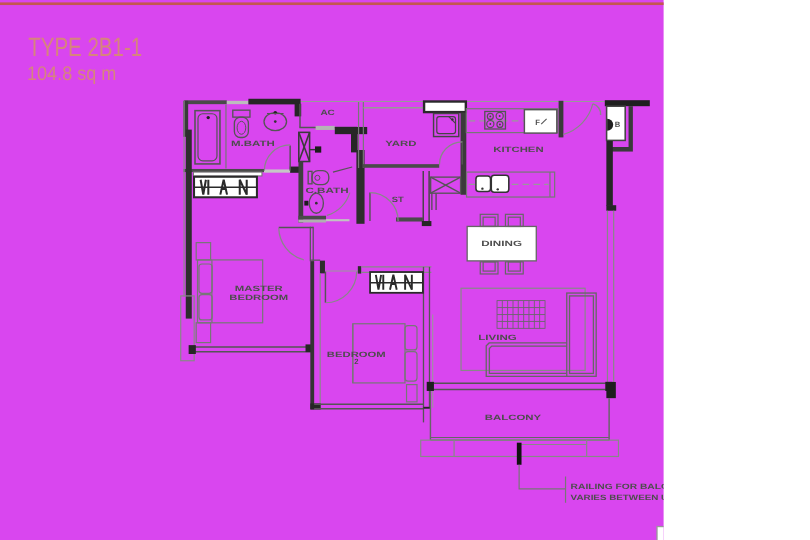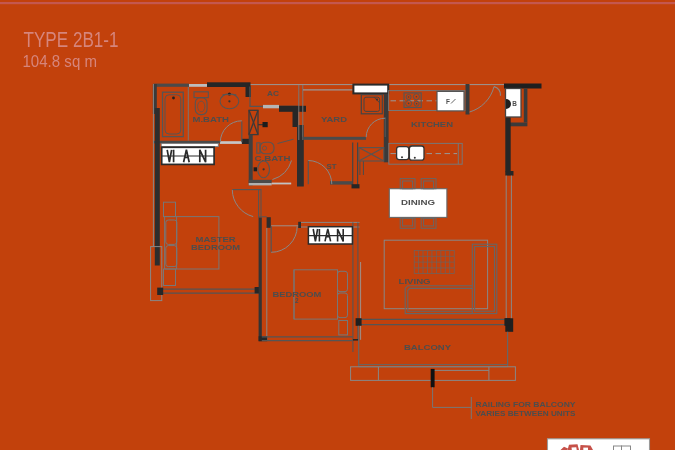--- a/index.html
+++ b/index.html
@@ -1,16 +1,16 @@
 <!DOCTYPE html>
 <html><head>
 <meta charset="utf-8">
 <style>
   html,body{margin:0;padding:0;background:#fff;}
-  .page{position:relative;width:675px;height:450px;background:#c2410c;overflow:hidden;
+  .page{position:relative;width:553px;height:450px;background:#d946ef;overflow:hidden;
         font-family:"Liberation Sans", sans-serif;}
   svg{position:absolute;left:0;top:0;}
   text{font-family:"Liberation Sans", sans-serif;}
   .lbl{fill:#4d4d4d;font-weight:bold;font-size:6.4px;}
 </style>
 </head>
 <body>
 <div class="page">
 <svg width="675" height="450" viewBox="0 0 675 450">
 

